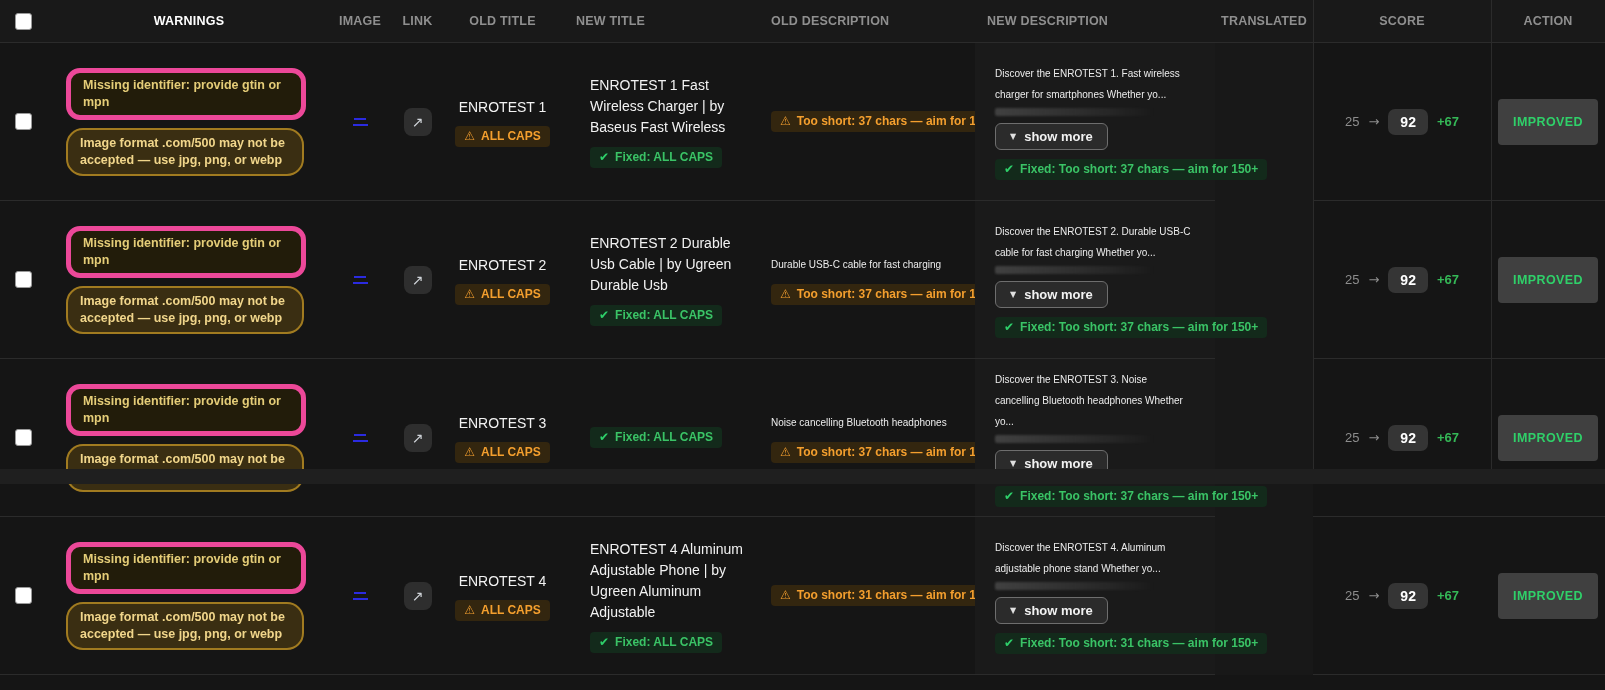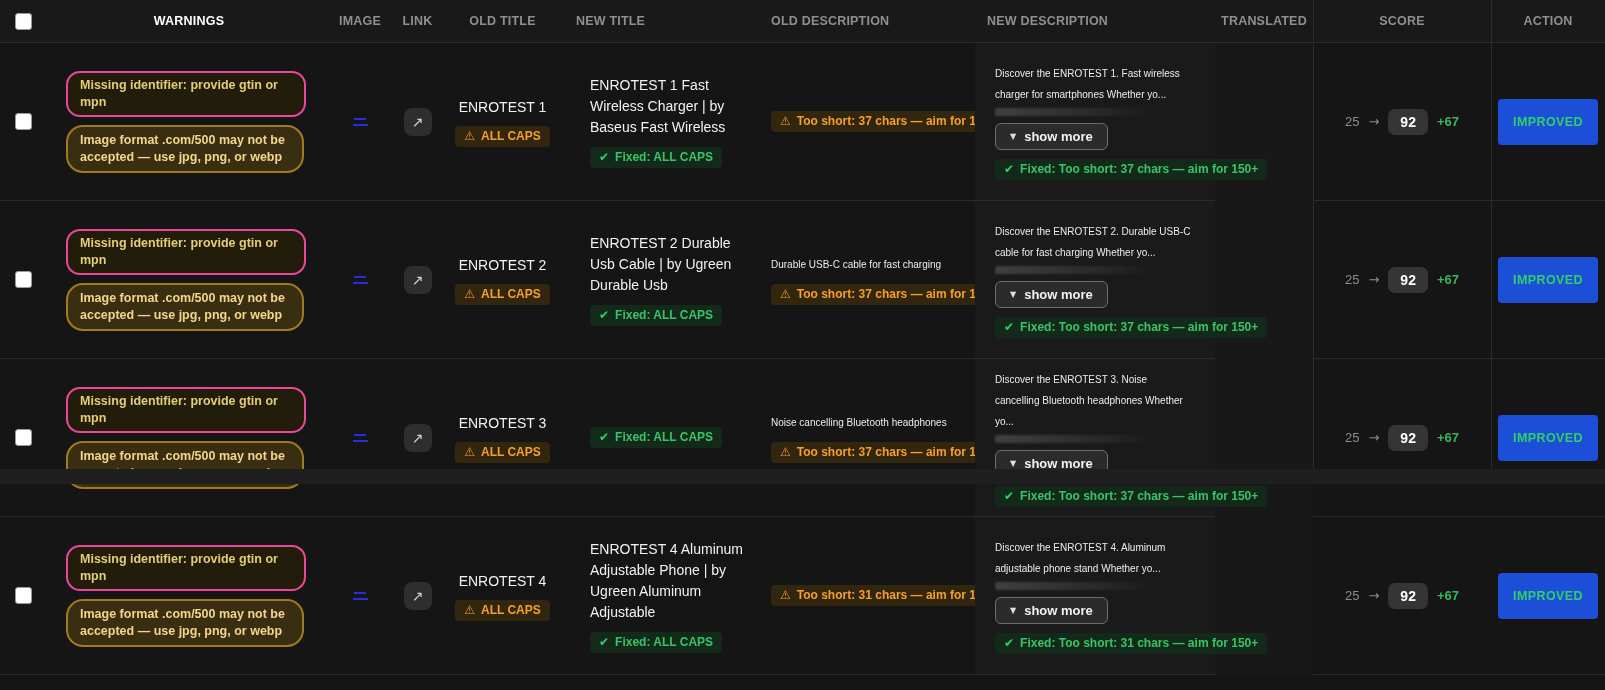--- a/index.html
+++ b/index.html
@@ -39,21 +39,21 @@
   .checkbox {
     width:17px; height:17px; background:#ffffff; border:1px solid #9a9a9a;
     border-radius:3px; margin-left:15px; cursor:pointer;
   }
   .c-check { justify-content:center; }
 
   
   .c-warn { padding-left:18px; gap:8px; align-items:flex-start; }
   .warn-pill {
     font-size:12.5px; font-weight:700; color:#e5cd78;
-    background:#221c0a; border:2px solid #ec4899; border-radius:14px;
+    background:#221c0a; border:5px solid #ec4899; border-radius:14px;
     padding:4px 12px; max-width:240px; line-height:17px;
   }
   .warn-pill.strong {
     background:#3a2e12; border:2px solid #a17b20; color:#f1d68b;
     border-radius:17px; padding:5px 12px; max-width:238px;
   }
 
   
   .broken-img { display:flex; flex-direction:column; gap:4px; align-items:center; }
   .broken-img i { display:block; height:2px; background:#2b2be0; }
@@ -112,21 +112,21 @@
   .s-arrow { font-size:13px; color:#8d8d8d; font-family:"DejaVu Sans", sans-serif; }
   .s-pill  {
     background:#353535; color:#ffffff; font-weight:700; font-size:14px;
     border-radius:7px; padding:5px 12px;
   }
   .s-delta { font-size:13px; font-weight:700; color:#35b857; }
 
   
   .c-action { align-items:center; }
   .action-badge {
-    background:#1d4ed8; color:#2fd069; font-weight:700; font-size:12.5px;
+    background:#404040; color:#2fd069; font-weight:700; font-size:12.5px;
     letter-spacing:.4px; border-radius:4px; padding:16px 15px;
   }
 
   
   .c-trans { z-index:1; }
   .c-trans::after {
     content:""; position:absolute; left:0; right:0; top:0; bottom:-1px;
     background:#181818;
   }
 

